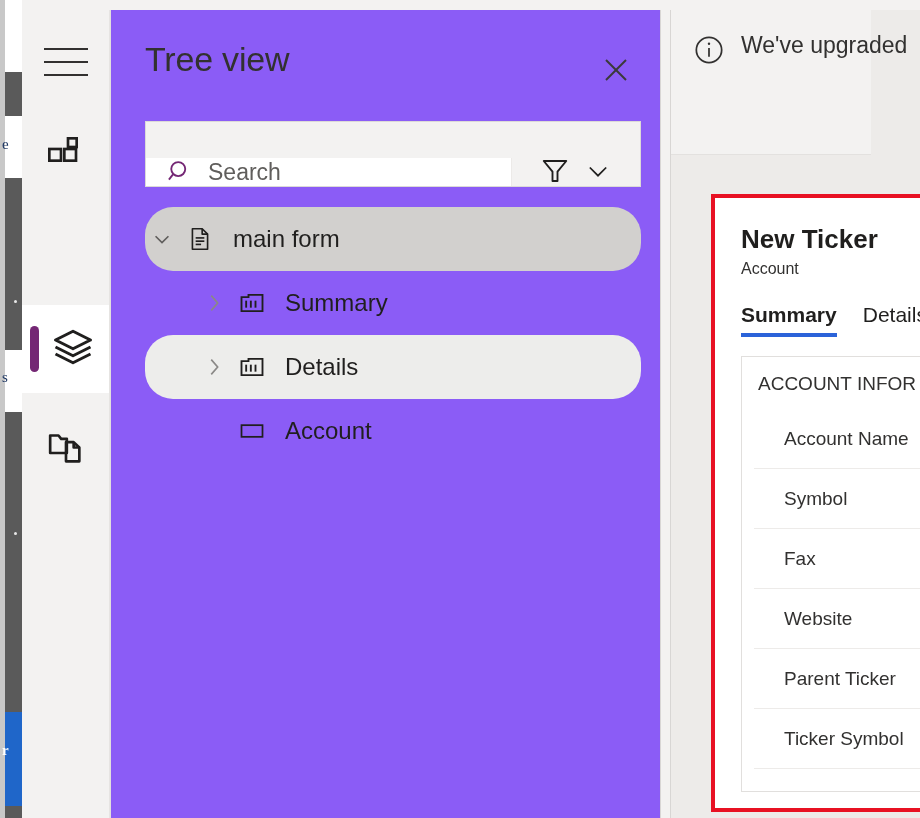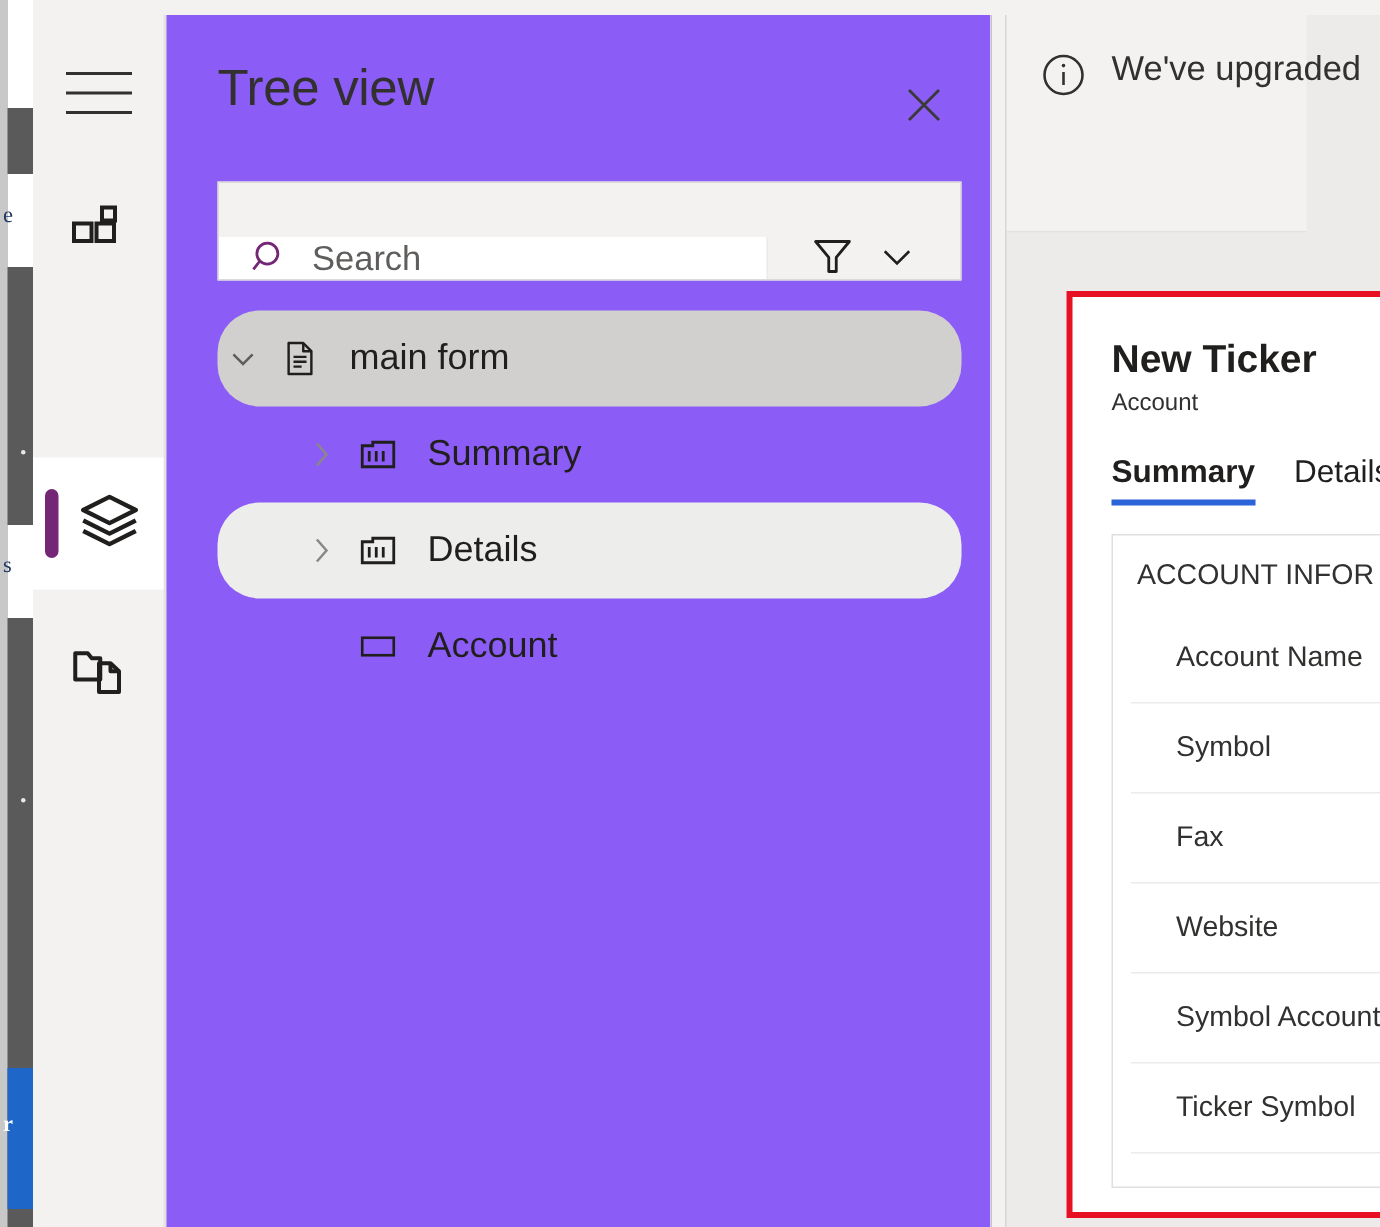--- a/index.html
+++ b/index.html
@@ -442,21 +442,21 @@
         <div class="field">
           <span class="field-label">Symbol</span>
         </div>
         <div class="field">
           <span class="field-label">Fax</span>
         </div>
         <div class="field">
           <span class="field-label">Website</span>
         </div>
         <div class="field">
-          <span class="field-label">Symbol Account</span>
+          <span class="field-label">Parent Ticker</span>
         </div>
         <div class="field">
           <span class="field-label">Ticker Symbol</span>
         </div>
         <div class="field blank"></div>
       </div>
     </div>
   </div>
 
 </div>

